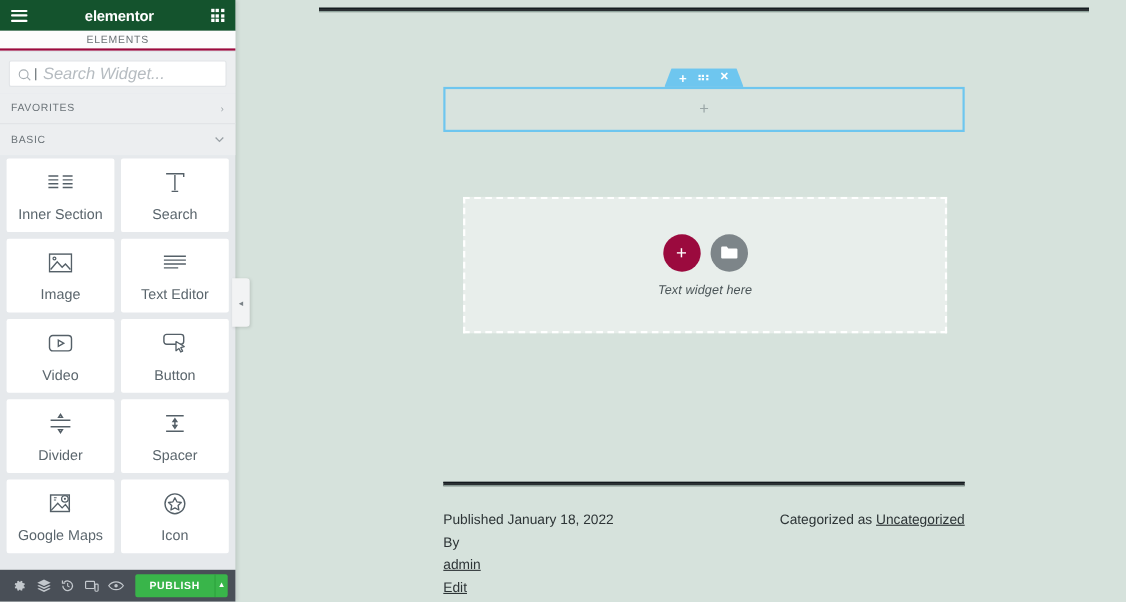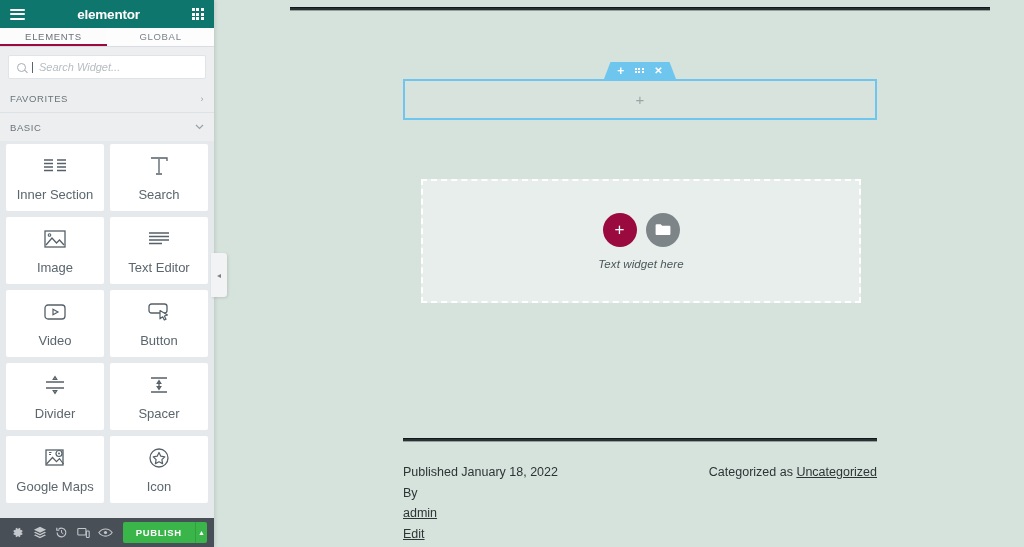--- a/index.html
+++ b/index.html
@@ -92,21 +92,21 @@
 
   
   .panel {
     position: absolute; left: 0; top: 0;
     width: 214px; height: 547px;
     background: #e6e9ec;
     display: flex; flex-direction: column;
     box-shadow: 1px 0 4px rgba(0,0,0,.12);
   }
   .panel-header {
-    height: 28px; background: #0f766e; color: #fff;
+    height: 28px; background: #14532d; color: #fff;
     display: flex; align-items: center; justify-content: space-between;
     padding: 0 10px; flex: none;
   }
   .hamburger { display: flex; flex-direction: column; gap: 2.5px; width: 15px; }
   .hamburger i { display: block; height: 2px; background: #fff; border-radius: 1px; }
   .brand { font-size: 13.5px; font-weight: 700; letter-spacing: -.2px; }
   .apps-grid {
     display: grid; grid-template-columns: repeat(3, 3px);
     grid-template-rows: repeat(3, 3px); gap: 1.5px;
   }
@@ -126,21 +126,21 @@
   .search-wrap { padding: 8px 8px 6px 8px; background: #eceef0; flex: none; }
   .search-box {
     height: 24px; background: #fff; border: 1px solid #e1e4e7; border-radius: 2px;
     display: flex; align-items: center; padding: 0 8px; gap: 6px;
   }
   .mag { width: 9px; height: 9px; border: 1.3px solid #a6adb2; border-radius: 50%;
          position: relative; flex: none; }
   .mag::after { content: ""; position: absolute; right: -3px; bottom: -2px;
                 width: 4px; height: 1.3px; background: #a6adb2; transform: rotate(45deg); }
   .caret-bar { width: 1px; height: 11px; background: #5b6469; flex: none; }
-  .search-ph { font-size: 11px; color: #b6bcc1; font-style: italic; }
+  .search-ph { font-size: 15px; color: #b6bcc1; font-style: italic; }
 
   .section-row {
     height: 28px; display: flex; align-items: center; justify-content: space-between;
     padding: 0 10px; font-size: 9.5px; letter-spacing: .6px; color: #6b7378;
     background: #eceef0; cursor: pointer; flex: none;
   }
   .section-row.favorites { border-bottom: 1px solid #dfe2e5; }
   .chev { font-size: 9px; color: #9aa1a6; }
 
   .widgets {
@@ -272,21 +272,20 @@
           <i></i>
           <i></i>
           <i></i>
           <i></i>
           <i></i>
       </span>
     </div>
 
     <div class="tabs">
       <div class="tab active">ELEMENTS</div>
-      <div class="tab">GLOBAL</div>
     </div>
 
     <div class="search-wrap">
       <div class="search-box">
         <span class="mag"></span>
         <span class="caret-bar"></span>
         <span class="search-ph">Search Widget...</span>
       </div>
     </div>
 

